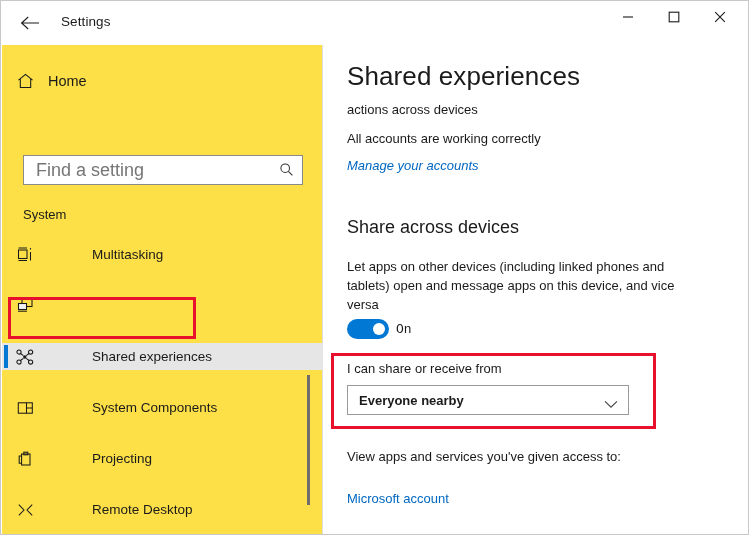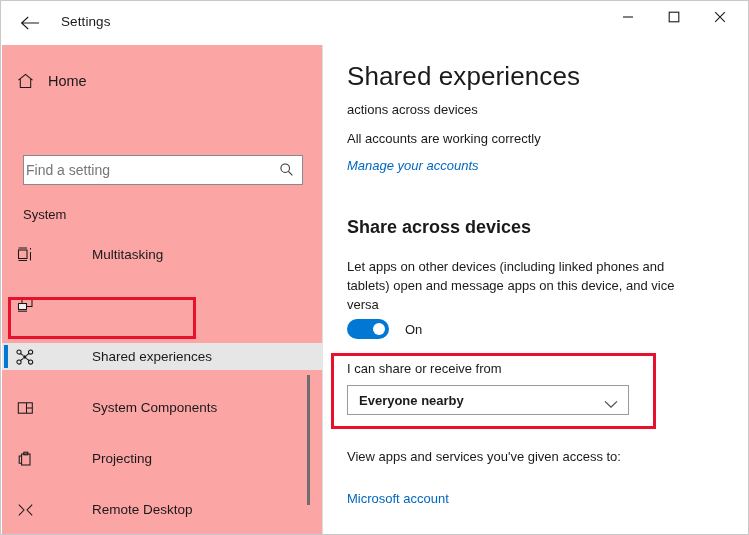--- a/index.html
+++ b/index.html
@@ -51,21 +51,21 @@
   }
   #btn-min { left: 604px; }
   #btn-max { left: 650px; }
   #btn-close { left: 696px; }
 
   
   #sidebar {
     position: absolute;
     left: 1px; top: 44px;
     width: 321px; height: 490px;
-    background: #fca5a5;
+    background: #fde047;
     border-right: 1px solid #dedede;
     box-sizing: border-box;
   }
   #home-row {
     position: absolute;
     left: 0; top: 20px;
     width: 300px; height: 32px;
     display: flex; align-items: center;
   }
   #home-row .ico { width: 46px; display: flex; justify-content: center; color: #1a1a1a; }
@@ -75,23 +75,24 @@
     position: absolute;
     left: 21px; top: 110px;
     width: 280px; height: 30px;
     background: #ffffff;
     border: 1px solid #8a8a8a;
     box-sizing: border-box;
     display: flex; align-items: center;
   }
   #search-input {
     border: 0; outline: 0; background: transparent;
+    margin-left: 10px;
     width: 230px;
     font-family: "Liberation Sans", sans-serif;
-    font-size: 14px;
+    font-size: 18px;
     color: #2b2b2b;
   }
   #search-input::placeholder { color: #767676; opacity: 1; }
   #search-icon {
     position: absolute; right: 8px; top: 6px;
     color: #333;
   }
 
   #group-label {
     position: absolute;
@@ -174,21 +175,21 @@
     left: 24px; top: 113px;
     font-size: 13px;
     color: #0067c0;
     text-decoration: none;
     font-style: italic;
   }
   #section-title {
     position: absolute;
     left: 24px; top: 172px;
     font-size: 18px;
-    font-weight: 700;
+    font-weight: 400;
     color: #1a1a1a;
   }
   #section-desc {
     position: absolute;
     left: 24px; top: 212px;
     width: 348px;
     font-size: 13px;
     line-height: 19px;
     color: #1a1a1a;
   }
@@ -204,23 +205,24 @@
     position: relative;
   }
   #toggle .knob {
     position: absolute;
     right: 4px; top: 4px;
     width: 12px; height: 12px;
     border-radius: 50%;
     background: #ffffff;
   }
   #toggle-label {
-    margin-left: 16px;
-    font-size: 13px;
-    color: #1a1a1a;
+    margin-left: 7px;
+    font-size: 13px;
+    color: #1a1a1a;
+    font-family: Liberation Mono, monospace;
   }
   #share-from-label {
     position: absolute;
     left: 24px; top: 316px;
     font-size: 13px;
     color: #1a1a1a;
   }
   #dropdown {
     position: absolute;
     left: 24px; top: 340px;

